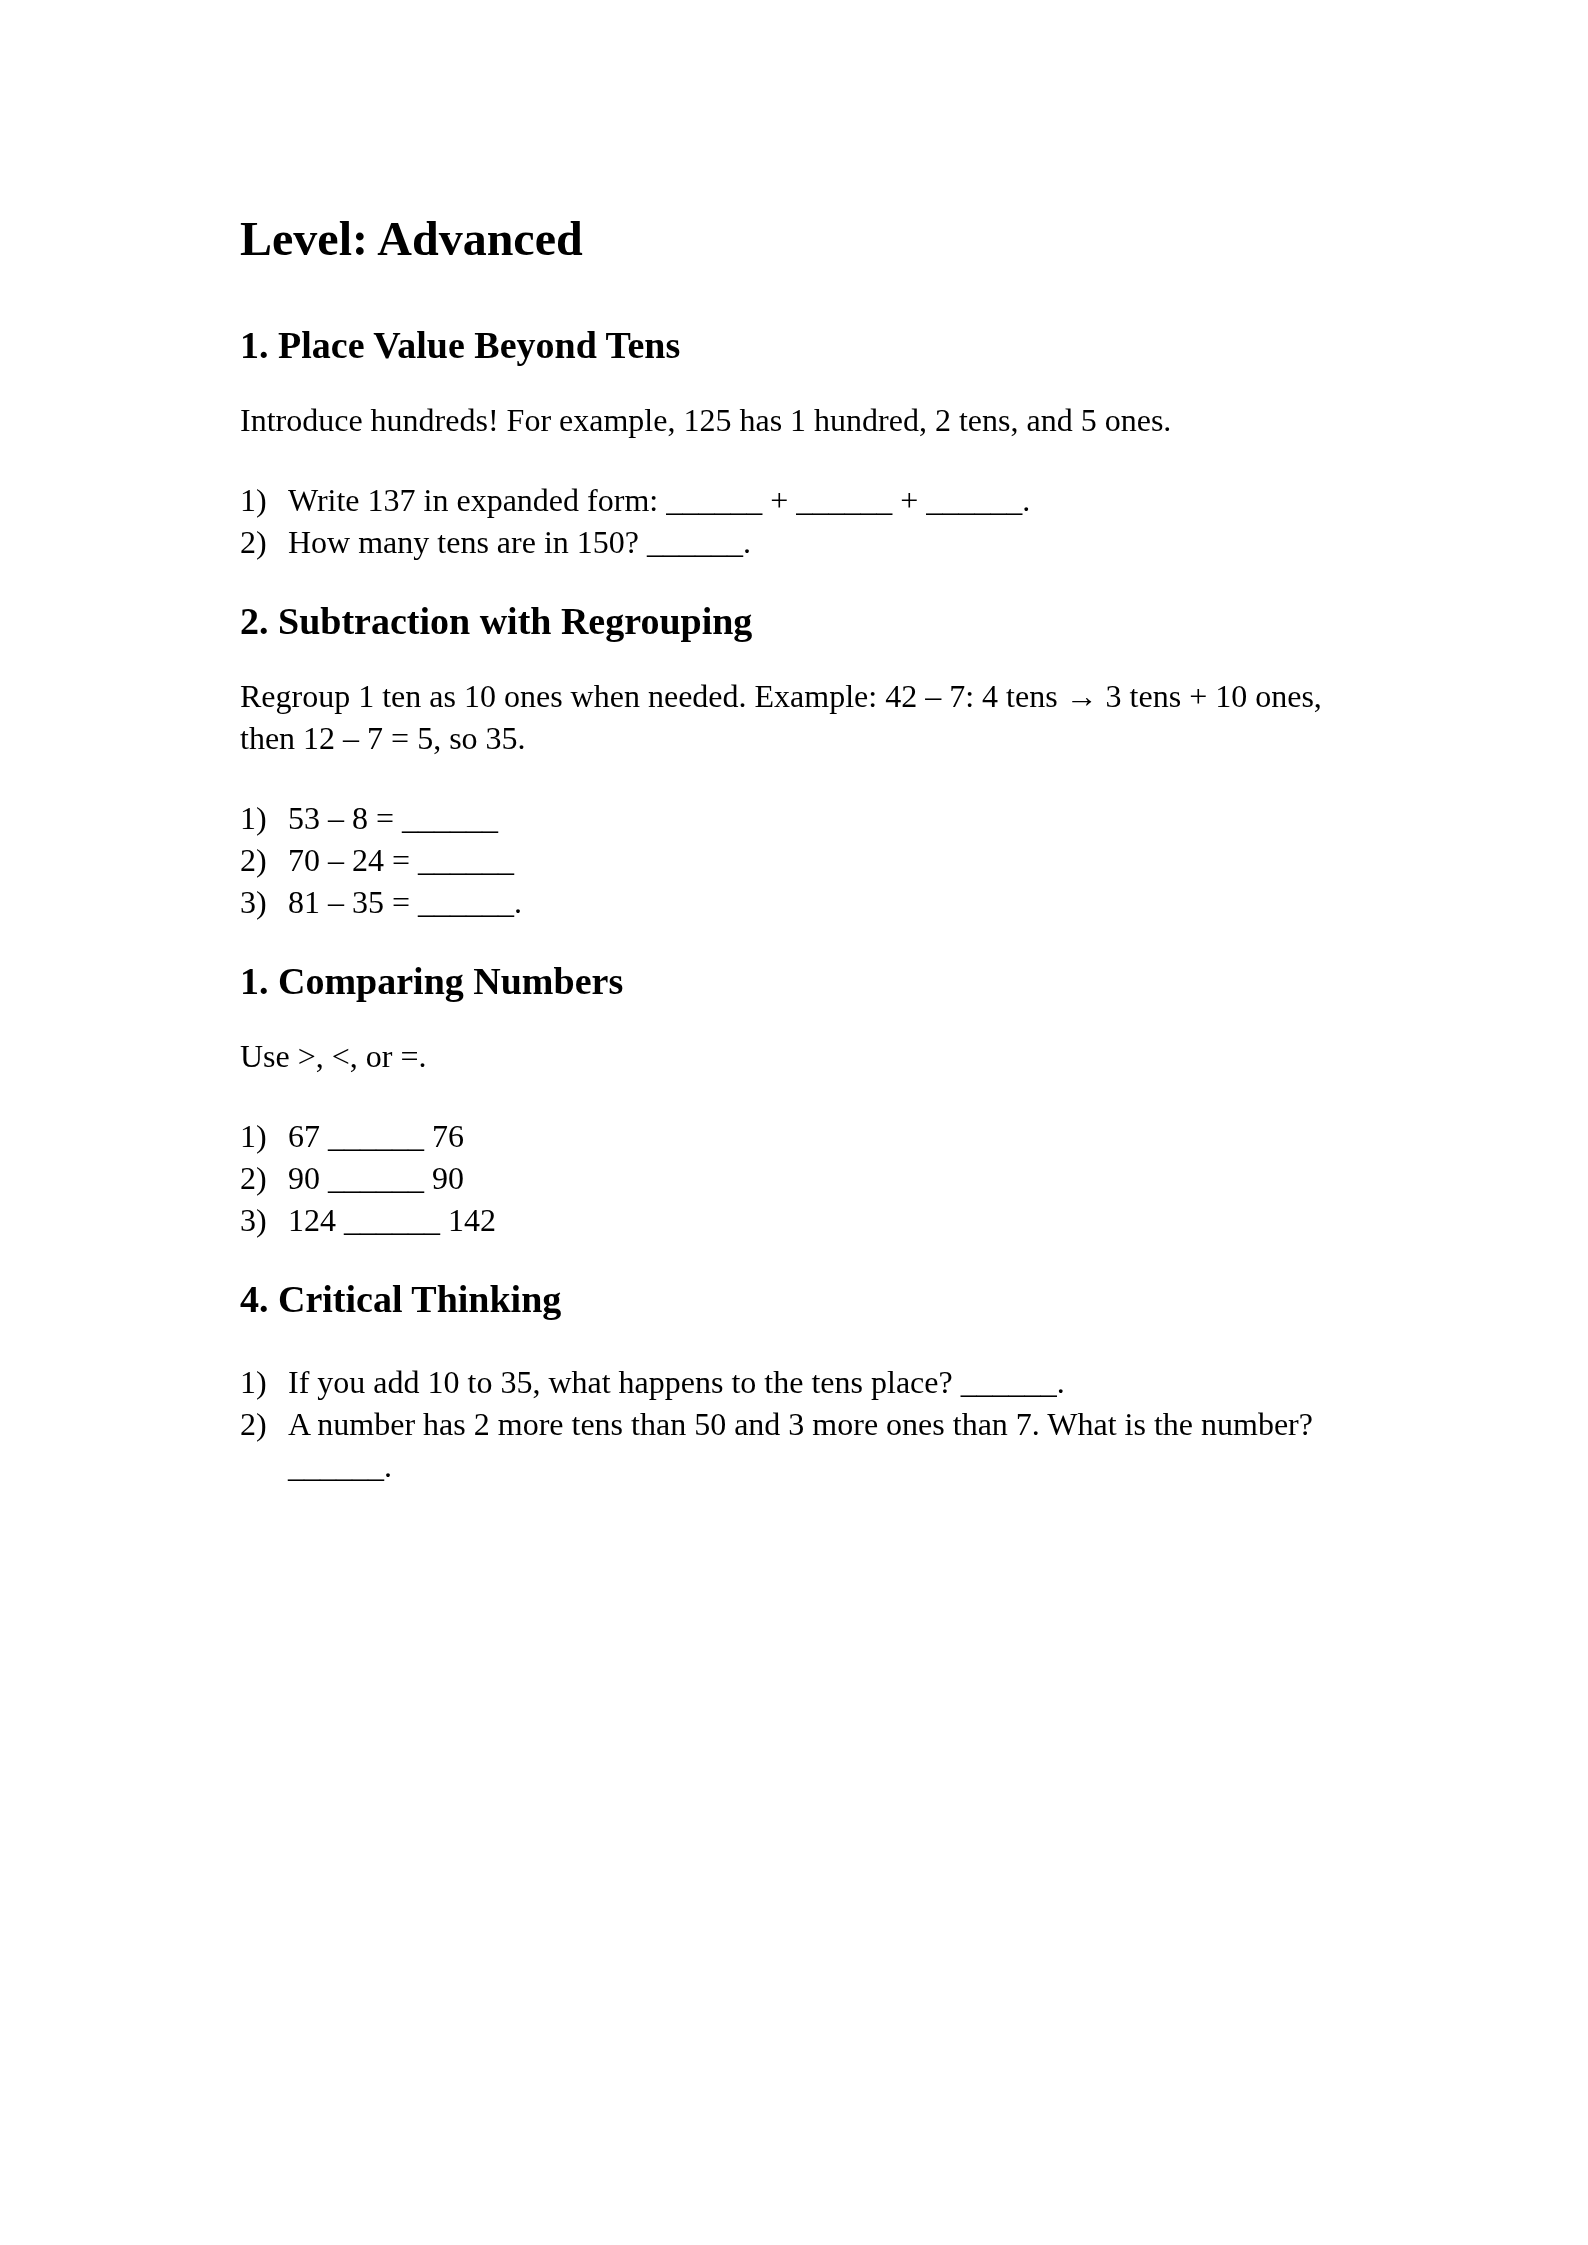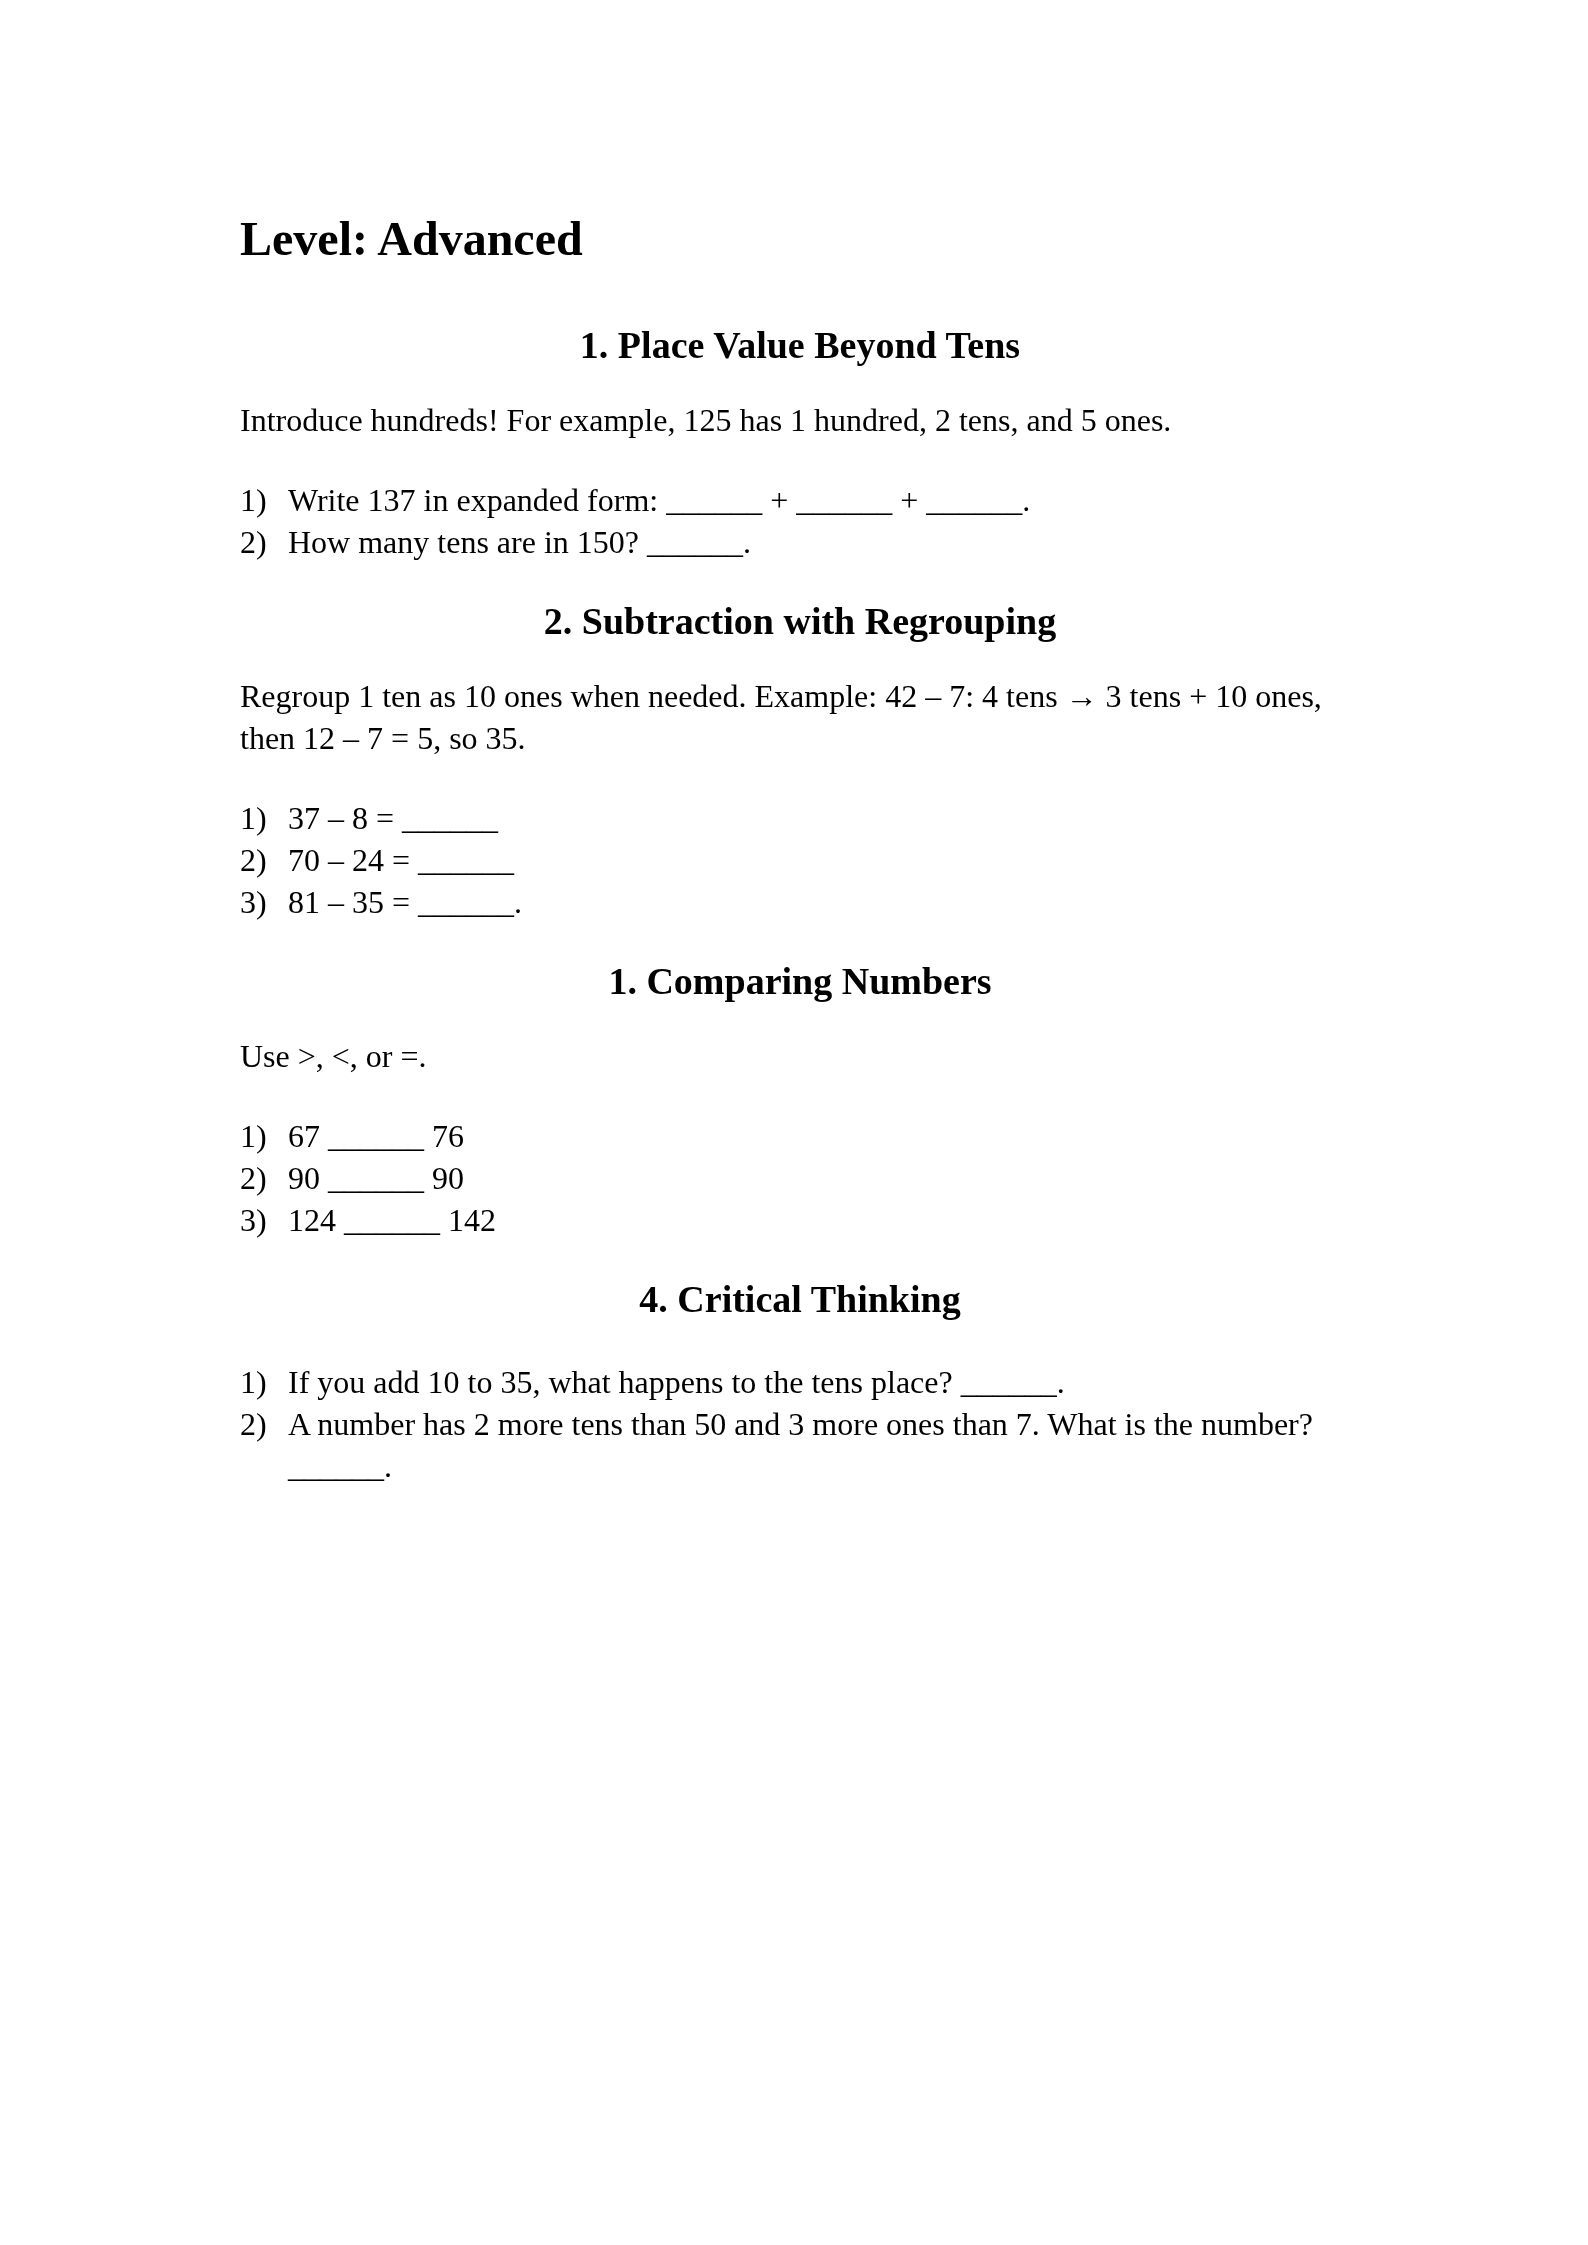--- a/index.html
+++ b/index.html
@@ -27,21 +27,20 @@
     font-size: 48px;
     line-height: 53px;
     font-weight: bold;
     margin: 0 0 56px 0;
   }
   .section-heading {
     font-size: 38px;
     line-height: 48px;
     font-weight: bold;
     margin: 34px 0 0 0;
-    text-align: center;
   }
   .section-intro {
     font-size: 32px;
     line-height: 42px;
     margin: 30px 0 0 0;
   }
   .question-list {
     margin: 38px 0 0 0;
     padding: 0;
     list-style: none;
@@ -90,21 +89,21 @@
             </li>
           </ol>
   </section>
 
   <section class="worksheet-section">
     <h2 class="section-heading">2. Subtraction with Regrouping</h2>
     <p class="section-intro">Regroup 1 ten as 10 ones when needed. Example: 42 – 7: 4 tens → 3 tens + 10 ones, then 12 – 7 = 5, so 35.</p>
     <ol class="question-list">
             <li class="question-item">
               <span class="question-number">1)</span>
-              <span class="question-text">37 – 8 = ______</span>
+              <span class="question-text">53 – 8 = ______</span>
             </li>
             <li class="question-item">
               <span class="question-number">2)</span>
               <span class="question-text">70 – 24 = ______</span>
             </li>
             <li class="question-item">
               <span class="question-number">3)</span>
               <span class="question-text">81 – 35 = ______.</span>
             </li>
           </ol>

